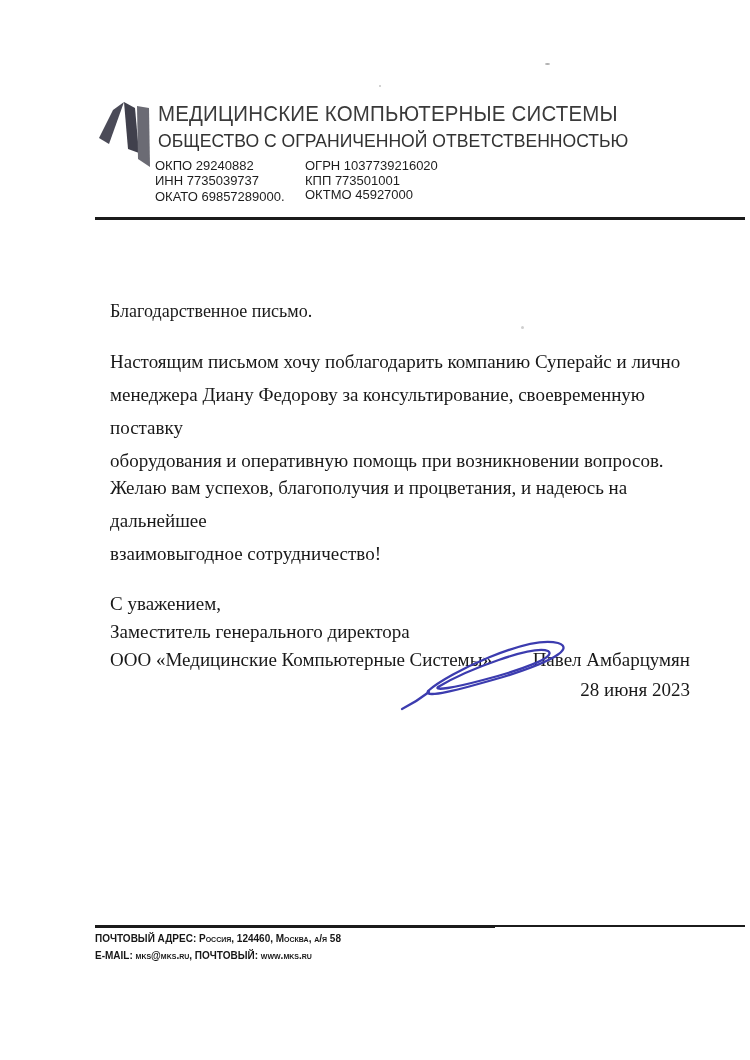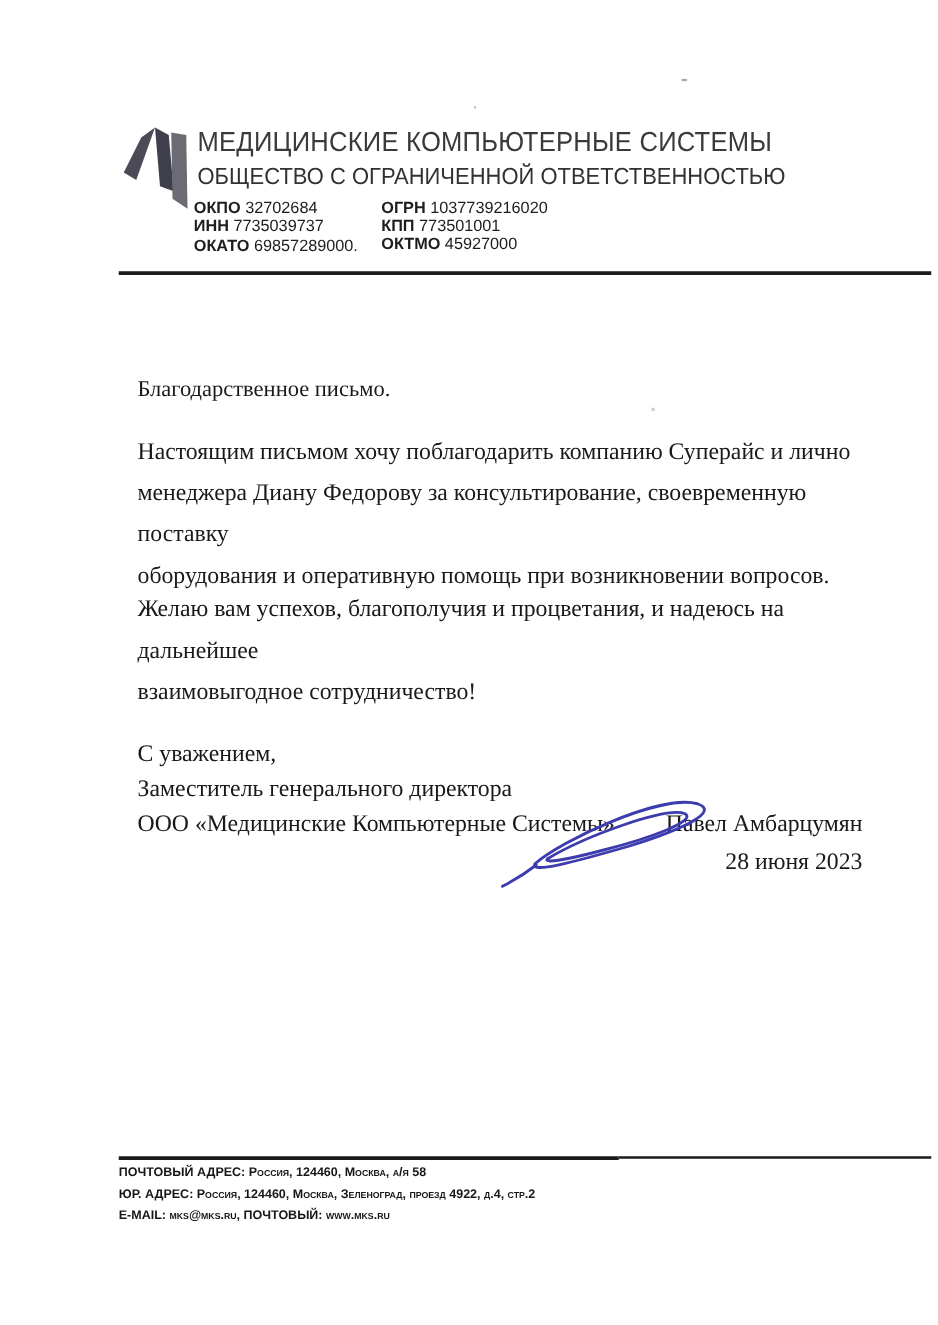--- a/index.html
+++ b/index.html
@@ -22,21 +22,21 @@
   .company-form{
     margin-top:3px;font-size:18.5px;font-weight:500;color:#323232;
     transform:scaleX(.95);transform-origin:left top;white-space:nowrap;
   }
   .codes{position:absolute;top:120px;left:155px;width:440px;font-size:13px;color:#1d1d1d;}
   .codes-col{position:absolute;top:0;}
   .codes-col.c1{left:0;}
   .codes-col.c2{left:150px;}
   .code-row{line-height:14.5px;white-space:nowrap;}
   .code-row.gap{margin-top:2px;}
-  .code-label{font-weight:700;text-align:center;}
+  .code-label{font-weight:400;text-align:center;}
   .rule{position:absolute;background:#1b1b1b;}
   .rule.top{left:95px;top:178px;width:650px;height:3px;}
   .rule.footer-a{left:95px;top:886px;width:400px;height:3px;}
   .rule.footer-b{left:495px;top:886px;width:250px;height:2px;}
   
   .body-text{font-family:"Liberation Serif",serif;color:#191919;}
   .letter-title{
     position:absolute;left:110px;top:262px;width:600px;
     font-size:18px;
   }
@@ -76,21 +76,21 @@
 
   <div class="lh-text">
     <div class="company-name">МЕДИЦИНСКИЕ КОМПЬЮТЕРНЫЕ СИСТЕМЫ</div>
     <div class="company-form">ОБЩЕСТВО С ОГРАНИЧЕННОЙ ОТВЕТСТВЕННОСТЬЮ</div>
   </div>
 
   <div class="codes">
     <div class="codes-col c1">
       <div class="code-row">
         <span class="code-label">ОКПО</span>
-        <span class="code-value">32702684</span>
+        <span class="code-value">29240882</span>
       </div>
       <div class="code-row">
         <span class="code-label">ИНН</span>
         <span class="code-value">7735039737</span>
       </div>
       <div class="code-row gap">
         <span class="code-label">ОКАТО</span>
         <span class="code-value">69857289000.</span>
       </div>
     </div>
@@ -141,21 +141,20 @@
       <path d="M30,58 C50,40 130,2 160,10 C178,16 150,30 105,44 C60,57 26,66 30,58 Z"></path>
       <path d="M40,54 C70,36 135,12 150,18 C160,24 120,38 85,47 C55,55 36,58 40,54 Z"></path>
       <path d="M31,59 C22,66 12,72 4,76"></path>
     </svg>
   </span>
 
   <div class="rule footer-a"></div>
   <div class="rule footer-b"></div>
   <div class="footer">
     <div>ПОЧТОВЫЙ АДРЕС: Россия, 124460, Москва, а/я 58</div>
-    <div>ЮР. АДРЕС: Россия, 124460, Москва, Зеленоград, проезд 4922, д.4, стр.2</div>
     <div>E-MAIL: mks@mks.ru, ПОЧТОВЫЙ: www.mks.ru</div>
   </div>
 
   <span class="speck s1"></span>
   <span class="speck s2"></span>
   <span class="speck s3"></span>
 
 </div>
 
 </body></html>

